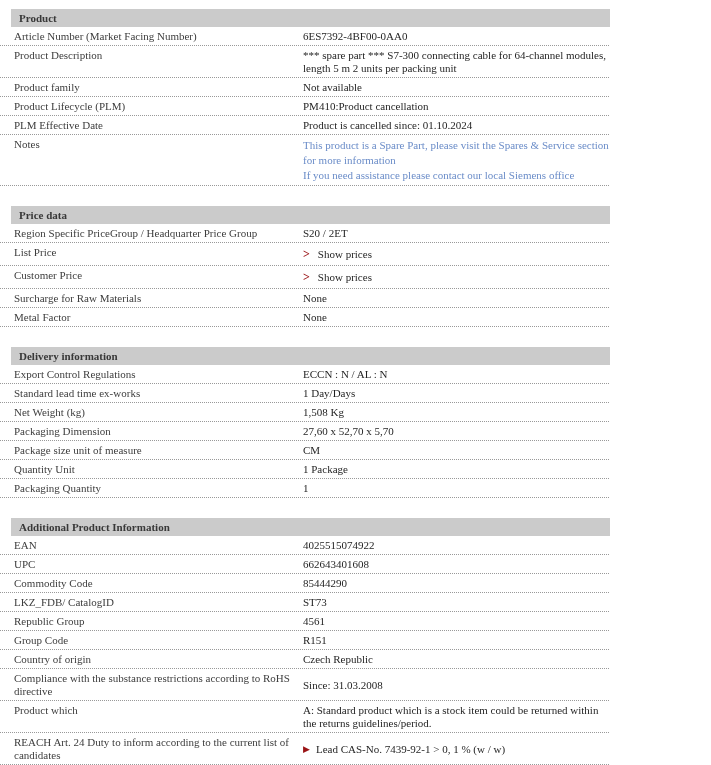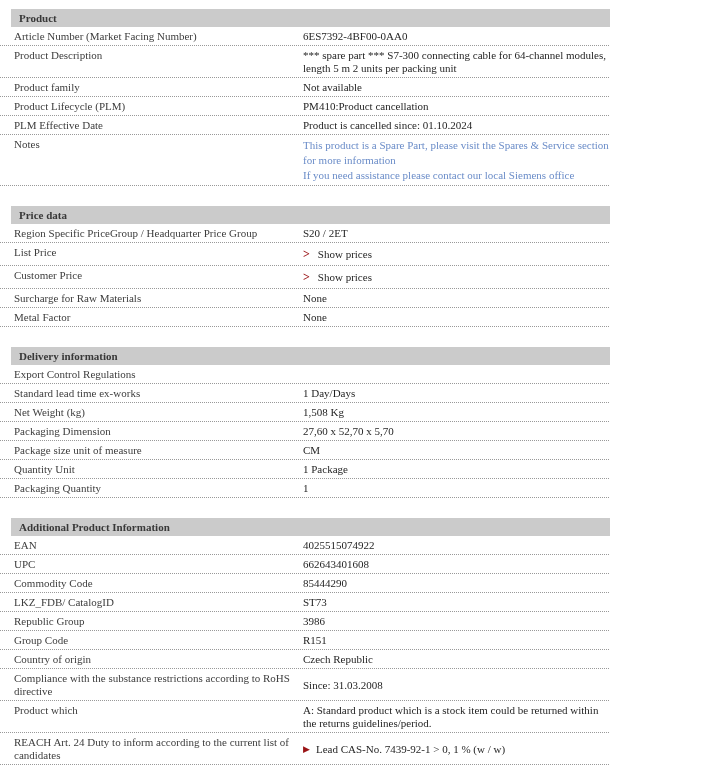--- a/index.html
+++ b/index.html
@@ -152,20 +152,23 @@
           <div class="label">Metal Factor</div>
           <div class="value">
             <span class="val-text">None</span>
           </div>
         </div>
       </div>
       <div class="section">
         <div class="section-bar">Delivery information</div>
         <div class="row text">
           <div class="label">Export Control Regulations</div>
+          <div class="value">
+            <span class="val-text">ECCN : N / AL : N</span>
+          </div>
         </div>
         <div class="row text">
           <div class="label">Standard lead time ex-works</div>
           <div class="value">
             <span class="val-text">1 Day/Days</span>
           </div>
         </div>
         <div class="row text">
           <div class="label">Net Weight (kg)</div>
           <div class="value">
@@ -219,21 +222,21 @@
         </div>
         <div class="row text">
           <div class="label">LKZ_FDB/ CatalogID</div>
           <div class="value">
             <span class="val-text">ST73</span>
           </div>
         </div>
         <div class="row text">
           <div class="label">Republic Group</div>
           <div class="value">
-            <span class="val-text">3986</span>
+            <span class="val-text">4561</span>
           </div>
         </div>
         <div class="row text">
           <div class="label">Group Code</div>
           <div class="value">
             <span class="val-text">R151</span>
           </div>
         </div>
         <div class="row text">
           <div class="label">Country of origin</div>

